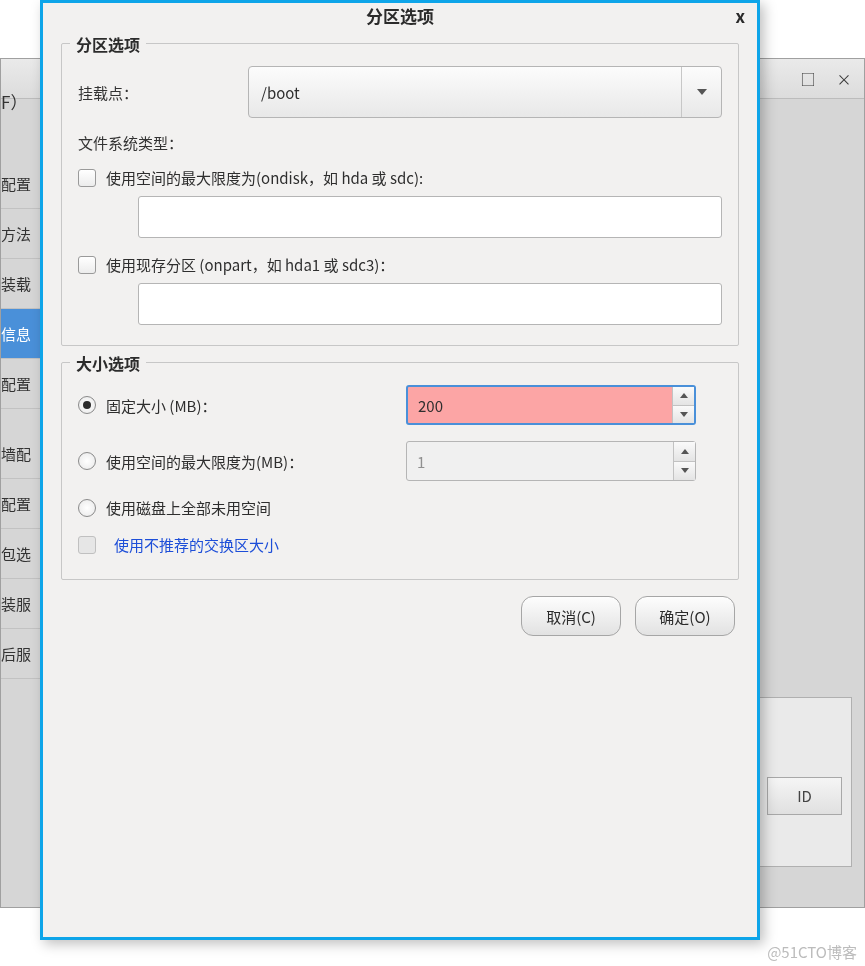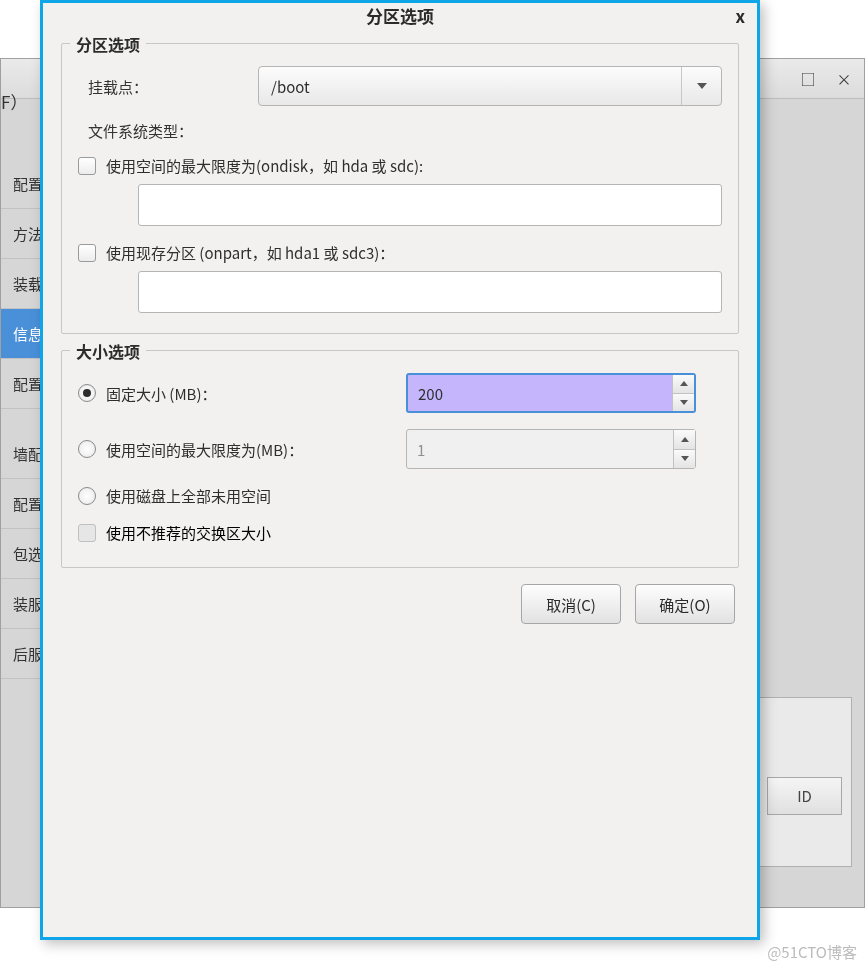--- a/index.html
+++ b/index.html
@@ -46,21 +46,21 @@
   }
   .bg-left-items {
     position: absolute;
     left: 0;
     top: 0;
     width: 40px;
   }
   .bg-item {
     height: 50px;
     line-height: 50px;
-    padding-left: 12px;
+    padding-left: 0;
     white-space: nowrap;
     overflow: hidden;
     font-size: 15px;
     color: #333;
     border-bottom: 1px solid #c2c2c2;
   }
   .bg-item.sel {
     background: #4a90d9;
     color: #fff;
   }
@@ -147,31 +147,30 @@
     font-weight: bold;
     font-size: 16px;
     color: #2c2c2c;
   }
 
   .row {
     display: flex;
     align-items: center;
     margin-bottom: 14px;
     gap: 10px;
-    margin-left: 10px;
   }
   .row .lbl {
     width: 160px;
     color: #333;
   }
 
   
   .combo {
     flex: 1;
-    height: 40px;
+    height: 52px;
     background: linear-gradient(#fcfcfc, #e8e8e8);
     border: 1px solid #b5b5b5;
     border-radius: 4px;
     display: flex;
     align-items: center;
     padding: 0 12px;
     position: relative;
     cursor: pointer;
   }
   .combo-arrow {
@@ -265,21 +264,21 @@
   }
   .radio-label {
     width: 290px;
   }
 
   
   .spin {
     height: 40px;
     border: 1px solid #b5b5b5;
     border-radius: 3px;
-    background: #c4b5fd;
+    background: #fca5a5;
     display: flex;
     align-items: center;
     position: relative;
     width: 290px;
   }
   .spin.focused {
     border: 2px solid #4a90d9;
   }
   .spin.disabled {
     background: #f0f0f0;
@@ -307,34 +306,34 @@
   .spin-btn:first-child { border-bottom: 1px solid #c2c2c2; }
   .spin-btn::after {
     content: "";
     width: 0; height: 0;
     border-left: 4px solid transparent;
     border-right: 4px solid transparent;
   }
   .spin-btn.up::after   { border-bottom: 5px solid #555; }
   .spin-btn.down::after { border-top: 5px solid #555; }
 
-  .disabled-text { color: #000000; }
+  .disabled-text { color: #1d4ed8; margin-left: 8px; }
 
   
   .dlg-actions {
     display: flex;
     justify-content: flex-end;
     gap: 14px;
     padding: 0 4px;
   }
   .btn {
     min-width: 100px;
     height: 40px;
     border: 1px solid #a6a6a6;
-    border-radius: 4px;
+    border-radius: 12px;
     background: linear-gradient(#fdfdfd, #e2e2e2);
     display: flex;
     align-items: center;
     justify-content: center;
     cursor: pointer;
     color: #2c2c2c;
   }
 
   .watermark {
     position: absolute;

